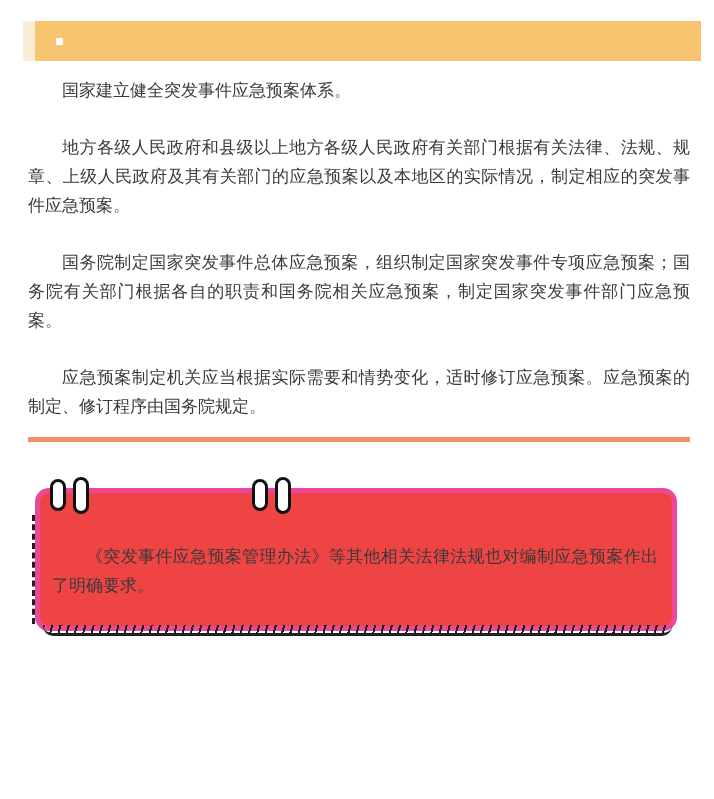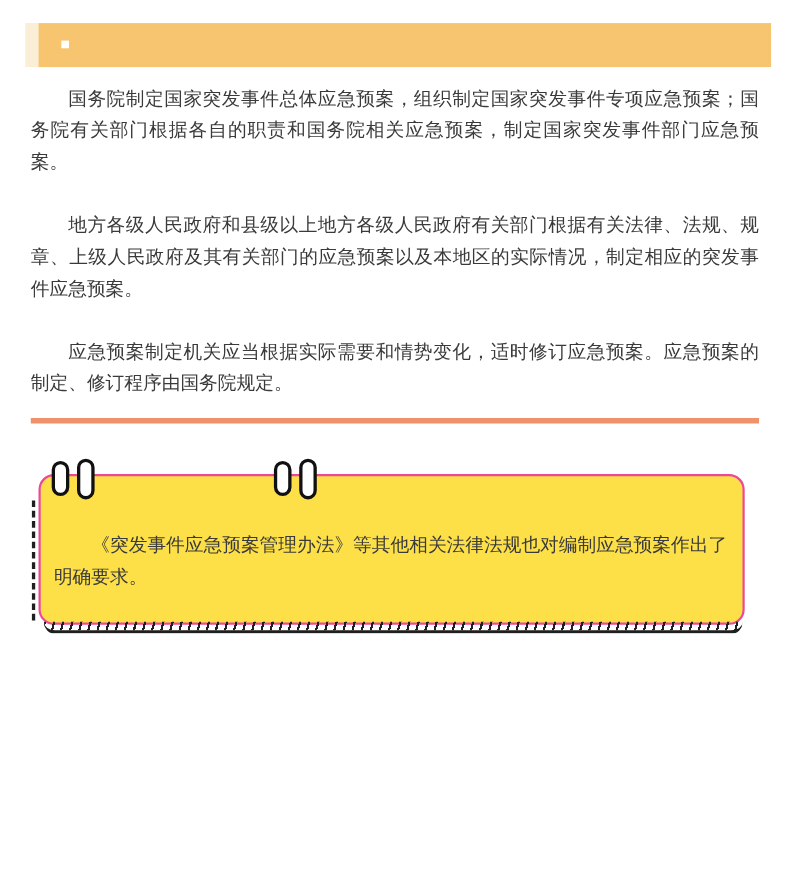--- a/index.html
+++ b/index.html
@@ -56,22 +56,22 @@
   .divider {
     height: 5px;
     background: #F0916C;
     margin: 16px 24px 0 28px;
   }
 
   
   .note-box {
     position: relative;
     margin: 46px 37px 0 35px;
-    background: #fde047;
-    border: 2px solid #ec4899;
+    background: #ef4444;
+    border: 5px solid #ec4899;
     border-radius: 14px;
     padding: 21px 14px 26px 12px;
     box-sizing: border-box;
   }
   .note-box p:first-child { margin-top: 0; }
   .note-box p + p { margin-top: 30px; }
   
   .note-box::before {
     content: "";
     position: absolute;
@@ -122,22 +122,23 @@
 <div class="page">
 
   <div class="header">
     <div class="header-stripe"></div>
     <div class="header-bar">
       <span class="bullet">■</span>
     </div>
   </div>
 
   <div class="article">
+    <p>国家建立健全突发事件应急预案体系。</p>
+    <p>地方各级人民政府和县级以上地方各级人民政府有关部门根据有关法律、法规、规章、上级人民政府及其有关部门的应急预案以及本地区的实际情况，制定相应的突发事件应急预案。</p>
     <p>国务院制定国家突发事件总体应急预案，组织制定国家突发事件专项应急预案；国务院有关部门根据各自的职责和国务院相关应急预案，制定国家突发事件部门应急预案。</p>
-    <p>地方各级人民政府和县级以上地方各级人民政府有关部门根据有关法律、法规、规章、上级人民政府及其有关部门的应急预案以及本地区的实际情况，制定相应的突发事件应急预案。</p>
     <p>应急预案制定机关应当根据实际需要和情势变化，适时修订应急预案。应急预案的制定、修订程序由国务院规定。</p>
   </div>
 
   <div class="divider"></div>
 
   <div class="note-box">
     <div class="rings rings-left">
       <span class="ring"></span>
       <span class="ring tall"></span>
     </div>

